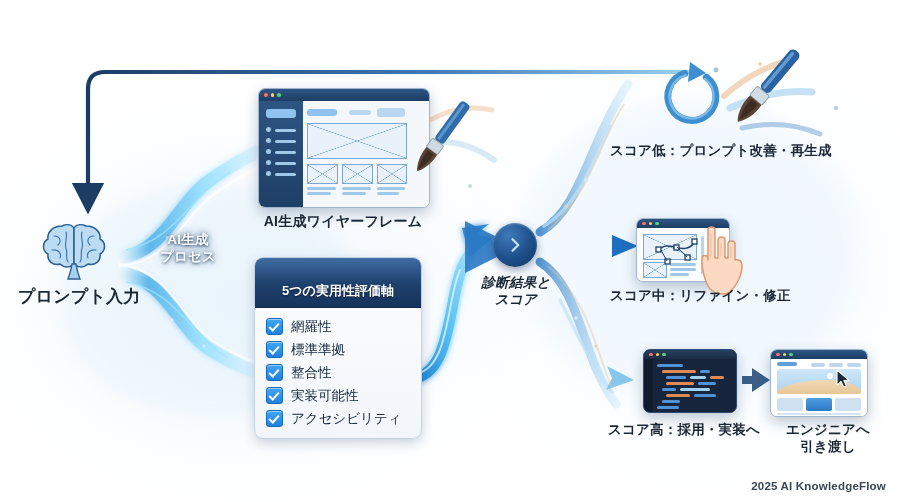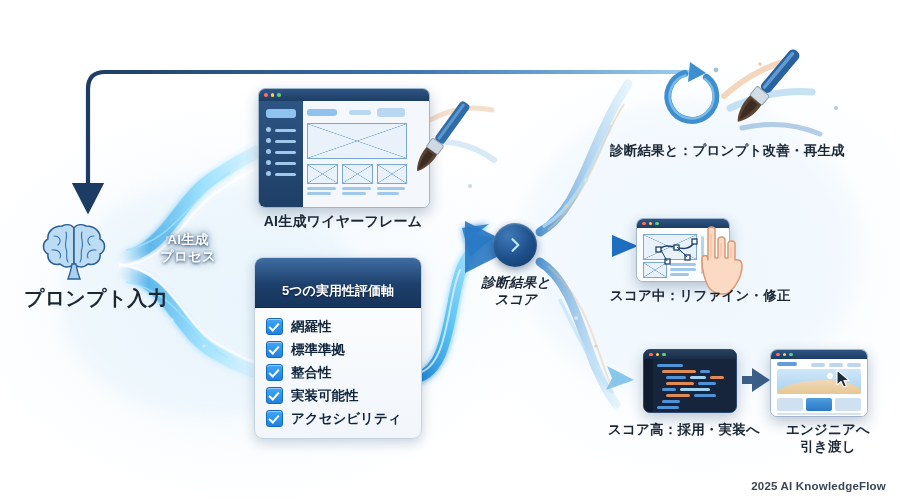--- a/index.html
+++ b/index.html
@@ -30,24 +30,24 @@
   
   .lbl {
     position: absolute;
     color: #1b2735;
     font-weight: bold;
     letter-spacing: .2px;
     white-space: pre;
     line-height: 1.25;
   }
   #label-prompt-input {
-    left: 24px; top: 286px;
+    left: 18px; top: 286px;
     width: 130px;
-    text-align: right;
-    font-size: 20px;
+    text-align: left;
+    font-size: 17px;
   }
   #label-ai-process {
     left: 142px; top: 232px;
     width: 92px;
     text-align: center;
     font-size: 13.5px;
     color: #ffffff;
     text-shadow: 0 1px 3px rgba(8,40,80,.85), 0 0 8px rgba(10,60,110,.75);
   }
   #label-wireframe {
@@ -132,21 +132,21 @@
     position: absolute;
     left: 4px; top: 1.5px;
     width: 4px; height: 8px;
     border: solid #ffffff;
     border-width: 0 2px 2px 0;
     transform: rotate(42deg);
   }
   .check-text {
     font-size: 13.5px;
     color: #10253c;
-    font-weight: bold;
+    font-weight: normal;
     white-space: nowrap;
   }
   
   .win {
     position: absolute;
     border-radius: 7px;
     overflow: hidden;
     box-shadow: 0 5px 14px rgba(25,55,95,.28);
     border: 1px solid #9fb6ce;
     background: #ffffff;
@@ -573,20 +573,20 @@
       <path d="M1,1 L1,16 L5,12.5 L7.6,18 L10.4,16.8 L7.9,11.6 L13,11.4 Z" fill="#1b2a3c" stroke="#ffffff" stroke-width="1.1" stroke-linejoin="round"></path>
     </svg>
   </div>
 
   <div class="lbl" id="label-prompt-input">プロンプト入力</div>
   <div class="lbl" id="label-ai-process">AI生成
 プロセス</div>
   <div class="lbl" id="label-wireframe">AI生成ワイヤーフレーム</div>
   <div class="lbl" id="label-score-node">診断結果と
 スコア</div>
-  <div class="lbl" id="label-low">診断結果と：プロンプト改善・再生成</div>
+  <div class="lbl" id="label-low">スコア低：プロンプト改善・再生成</div>
   <div class="lbl" id="label-mid">スコア中：リファイン・修正</div>
   <div class="lbl" id="label-high">スコア高：採用・実装へ</div>
   <div class="lbl" id="label-handoff">エンジニアへ
 引き渡し</div>
 
   <div id="footer-credit">2025 AI KnowledgeFlow</div>
 </div>
 
 </body></html>

